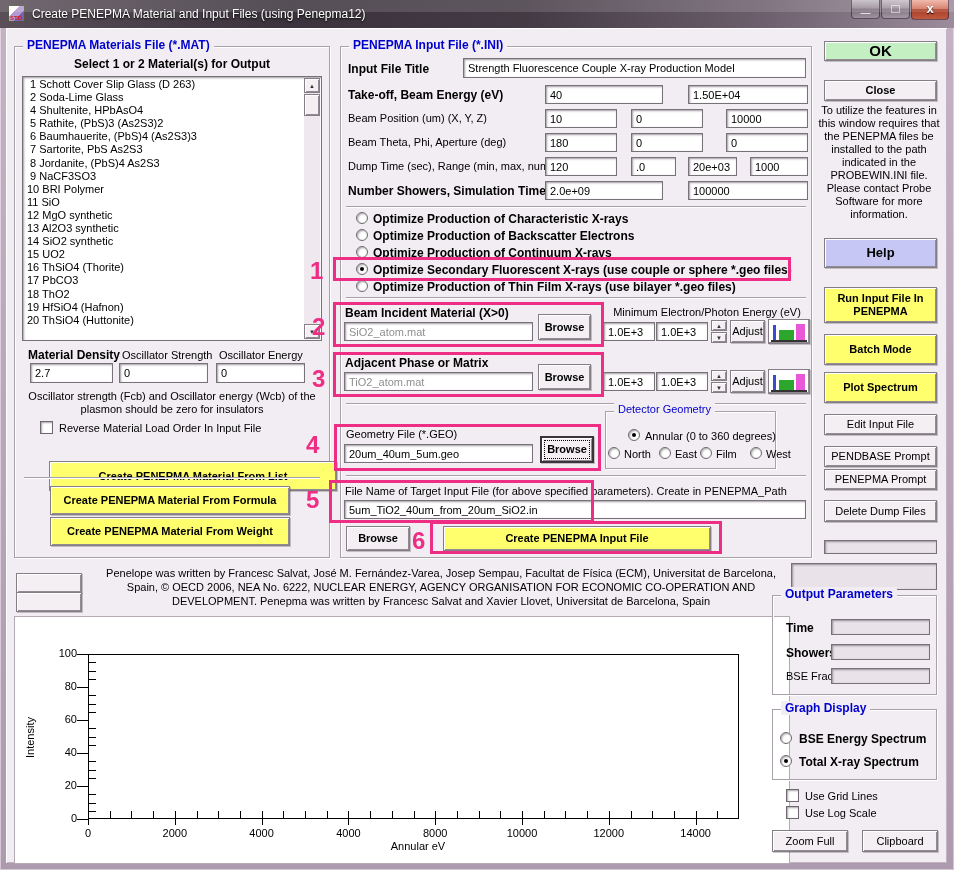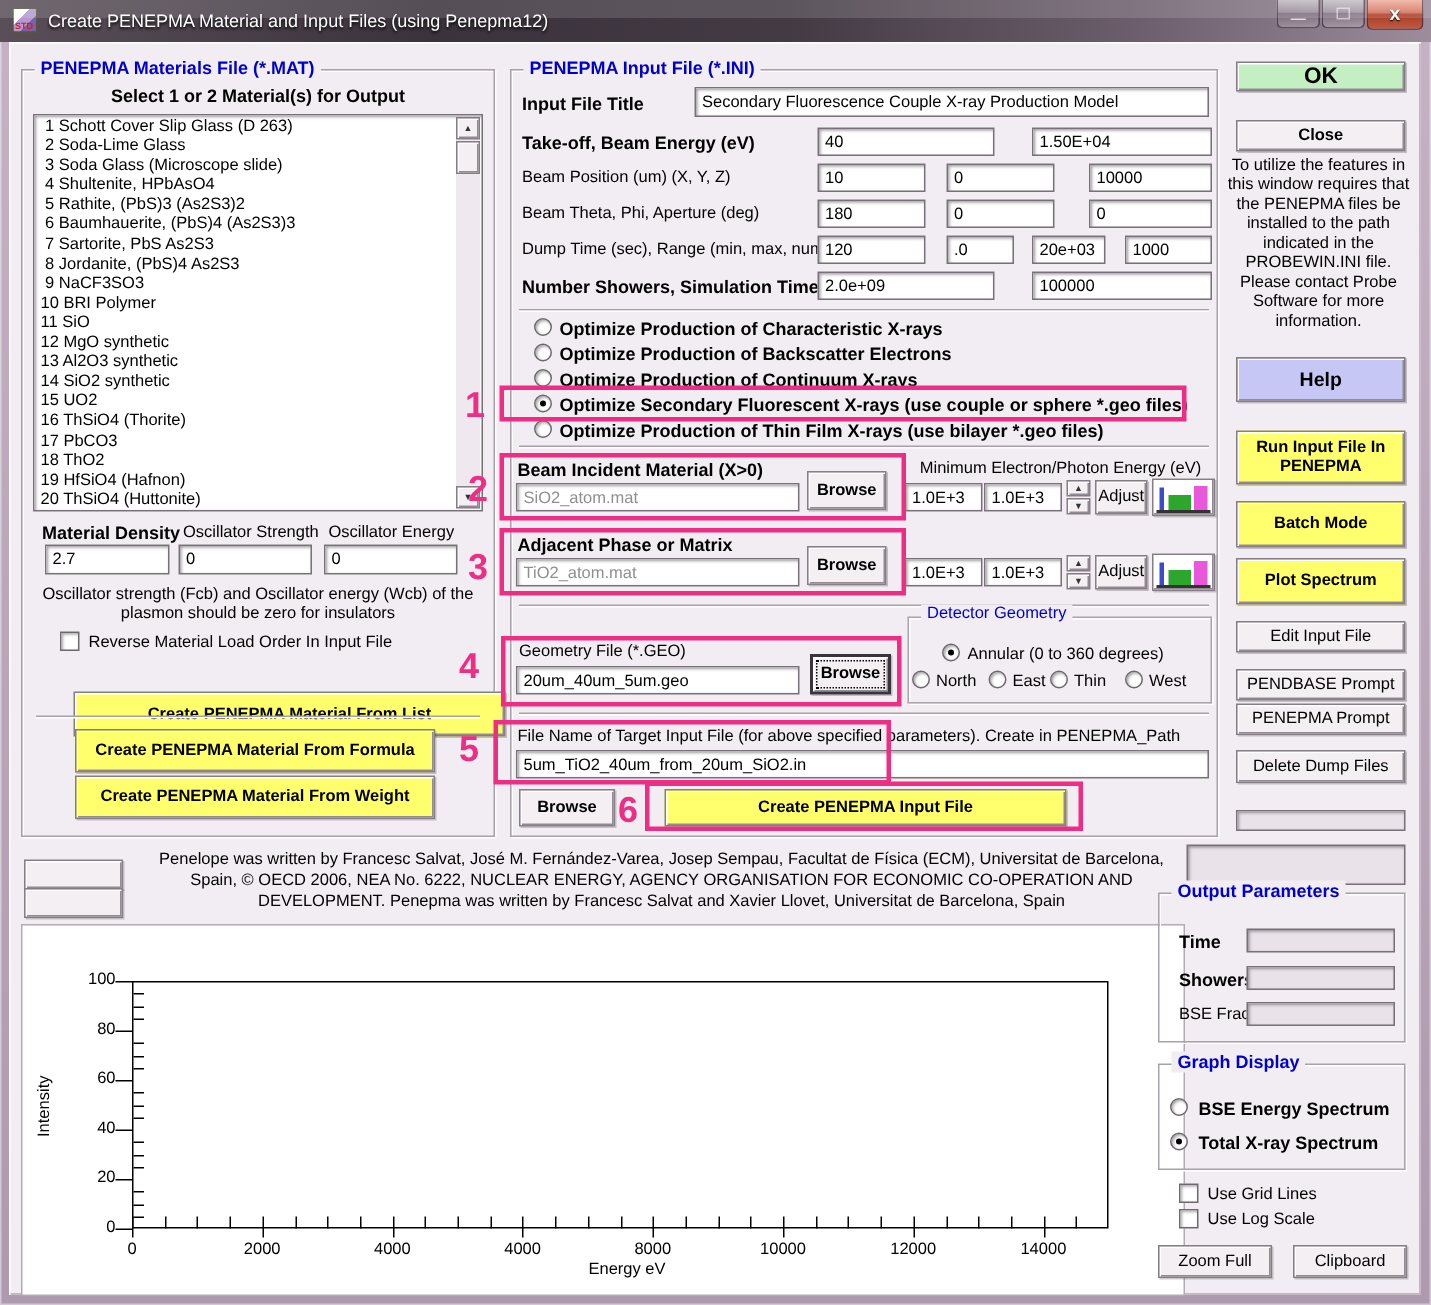--- a/index.html
+++ b/index.html
@@ -93,21 +93,20 @@
   <div class="group" style="left:14px;top:46px;width:316px;height:512px;">
     <div class="gtitle">PENEPMA Materials File (*.MAT)</div>
   </div>
   <div class="lbl f12 b c" style="left:30px;top:57px;width:284px;">Select 1 or 2 Material(s) for Output</div>
 
   <div class="listbox" style="left:22px;top:76px;width:300px;height:265px;">
     <div class="list-items">
 
     <div class="list-item"> 1 Schott Cover Slip Glass (D 263)</div>
         <div class="list-item"> 2 Soda-Lime Glass</div>
-        <div class="list-item"> 3 Soda Glass (Microscope slide)</div>
         <div class="list-item"> 4 Shultenite, HPbAsO4</div>
         <div class="list-item"> 5 Rathite, (PbS)3 (As2S3)2</div>
         <div class="list-item"> 6 Baumhauerite, (PbS)4 (As2S3)3</div>
         <div class="list-item"> 7 Sartorite, PbS As2S3</div>
         <div class="list-item"> 8 Jordanite, (PbS)4 As2S3</div>
         <div class="list-item"> 9 NaCF3SO3</div>
         <div class="list-item">10 BRI Polymer</div>
         <div class="list-item">11 SiO</div>
         <div class="list-item">12 MgO synthetic</div>
         <div class="list-item">13 Al2O3 synthetic</div>
@@ -141,21 +140,21 @@
   <div class="btn yellow f12 b" style="left:49px;top:440px;width:288px;height:30px;margin-top:21px;">Create PENEPMA Material From List</div>
   <div class="sep" style="left:24px;top:477px;width:296px;"></div>
   <div class="btn yellow f12 b" style="left:50px;top:486px;width:240px;height:29px;">Create PENEPMA Material From Formula</div>
   <div class="btn yellow f12 b" style="left:50px;top:517px;width:240px;height:29px;">Create PENEPMA Material From Weight</div>
 
   <div class="group" style="left:340px;top:46px;width:472px;height:512px;">
     <div class="gtitle">PENEPMA Input File (*.INI)</div>
   </div>
 
   <div class="lbl f12 b" style="left:348px;top:62px;">Input File Title</div>
-  <div class="field" style="left:463px;top:58px;width:343px;height:20px;">Secondary Fluorescence Couple X-ray Production Model</div>
+  <div class="field" style="left:463px;top:58px;width:343px;height:20px;">Strength Fluorescence Couple X-ray Production Model</div>
 
   <div class="lbl f12 b" style="left:348px;top:88px;">Take-off, Beam Energy (eV)</div>
   <div class="field" style="left:545px;top:85px;width:118px;height:19px;">40</div>
   <div class="field" style="left:688px;top:85px;width:120px;height:19px;">1.50E+04</div>
 
   <div class="lbl" style="left:348px;top:112px;">Beam Position (um) (X, Y, Z)</div>
   <div class="field" style="left:545px;top:109px;width:72px;height:19px;">10</div>
   <div class="field" style="left:631px;top:109px;width:72px;height:19px;">0</div>
   <div class="field" style="left:726px;top:109px;width:82px;height:19px;">10000</div>
 
@@ -238,31 +237,31 @@
   <div class="btn" style="left:730px;top:370px;width:35px;height:23px;">Adjust</div>
   <div class="spec" style="left:768px;top:369px;width:42px;height:25px;">
     <i style="left:4px;bottom:3px;width:3px;height:15px;background:#3a4ccc;"></i>
     <i style="left:10px;bottom:3px;width:15px;height:10px;background:#2ca62c;"></i>
     <i style="right:4px;bottom:3px;width:9px;height:16px;background:#e858d8;"></i>
     <i style="left:2px;right:2px;bottom:1px;height:2px;background:#333;"></i>
   </div>
 
   <div class="sep" style="left:346px;top:403px;width:460px;"></div>
 
-  <div class="group" style="left:605px;top:411px;width:203px;height:58px;">
+  <div class="group" style="left:605px;top:411px;width:171px;height:58px;">
     <div class="gtitle" style="font-weight:normal;font-size:11px;">Detector Geometry</div>
   </div>
   <div class="radio on" style="left:628px;top:429px;"></div>
   <div class="lbl" style="left:645px;top:430px;">Annular (0 to 360 degrees)</div>
   <div class="radio" style="left:608px;top:447px;"></div>
   <div class="lbl" style="left:624px;top:448px;">North</div>
   <div class="radio" style="left:659px;top:447px;"></div>
   <div class="lbl" style="left:675px;top:448px;">East</div>
   <div class="radio" style="left:700px;top:447px;"></div>
-  <div class="lbl" style="left:716px;top:448px;">Thin</div>
+  <div class="lbl" style="left:716px;top:448px;">Film</div>
   <div class="radio" style="left:750px;top:447px;"></div>
   <div class="lbl" style="left:766px;top:448px;">West</div>
 
   <div class="lbl" style="left:346px;top:428px;">Geometry File (*.GEO)</div>
   <div class="field" style="left:344px;top:444px;width:189px;height:19px;">20um_40um_5um.geo</div>
   <div class="btn f12 b focused" style="left:540px;top:436px;width:54px;height:27px;">Browse</div>
 
   <div class="sep" style="left:346px;top:475px;width:460px;"></div>
 
   <div class="lbl" style="left:345px;top:485px;">File Name of Target Input File (for above specified parameters). Create in PENEPMA_Path</div>
@@ -352,21 +351,21 @@
         <div class="tick" style="left: 420.2px; top: 194px; width: 1px; height: 14px;"></div>
         <div class="tick-label" style="left: 395.2px; top: 210px; width: 50px;">8000</div>
         <div class="tick" style="left: 507px; top: 194px; width: 1px; height: 14px;"></div>
         <div class="tick-label" style="left: 482px; top: 210px; width: 50px;">10000</div>
         <div class="tick" style="left: 593.8px; top: 194px; width: 1px; height: 14px;"></div>
         <div class="tick-label" style="left: 568.8px; top: 210px; width: 50px;">12000</div>
         <div class="tick" style="left: 680.6px; top: 194px; width: 1px; height: 14px;"></div>
         <div class="tick-label" style="left: 655.6px; top: 210px; width: 50px;">14000</div>
       </div>
     <div class="tick-label rot" style="left:-21px;top:114px;width:72px;height:13px;">Intensity</div>
-    <div class="tick-label" style="left:358px;top:223px;width:90px;">Energy eV</div>
+    <div class="tick-label" style="left:358px;top:223px;width:90px;">Annular eV</div>
   </div>
 
   <div class="group" style="left:772px;top:595px;width:165px;height:100px;">
     <div class="gtitle">Output Parameters</div>
   </div>
   <div class="lbl f12 b" style="left:786px;top:621px;">Time</div>
   <div class="field disabled" style="left:831px;top:619px;width:99px;height:16px;"></div>
   <div class="lbl f12 b" style="left:786px;top:646px;">Showers</div>
   <div class="field disabled" style="left:831px;top:644px;width:99px;height:16px;"></div>
   <div class="lbl" style="left:786px;top:670px;">BSE Frac.</div>

